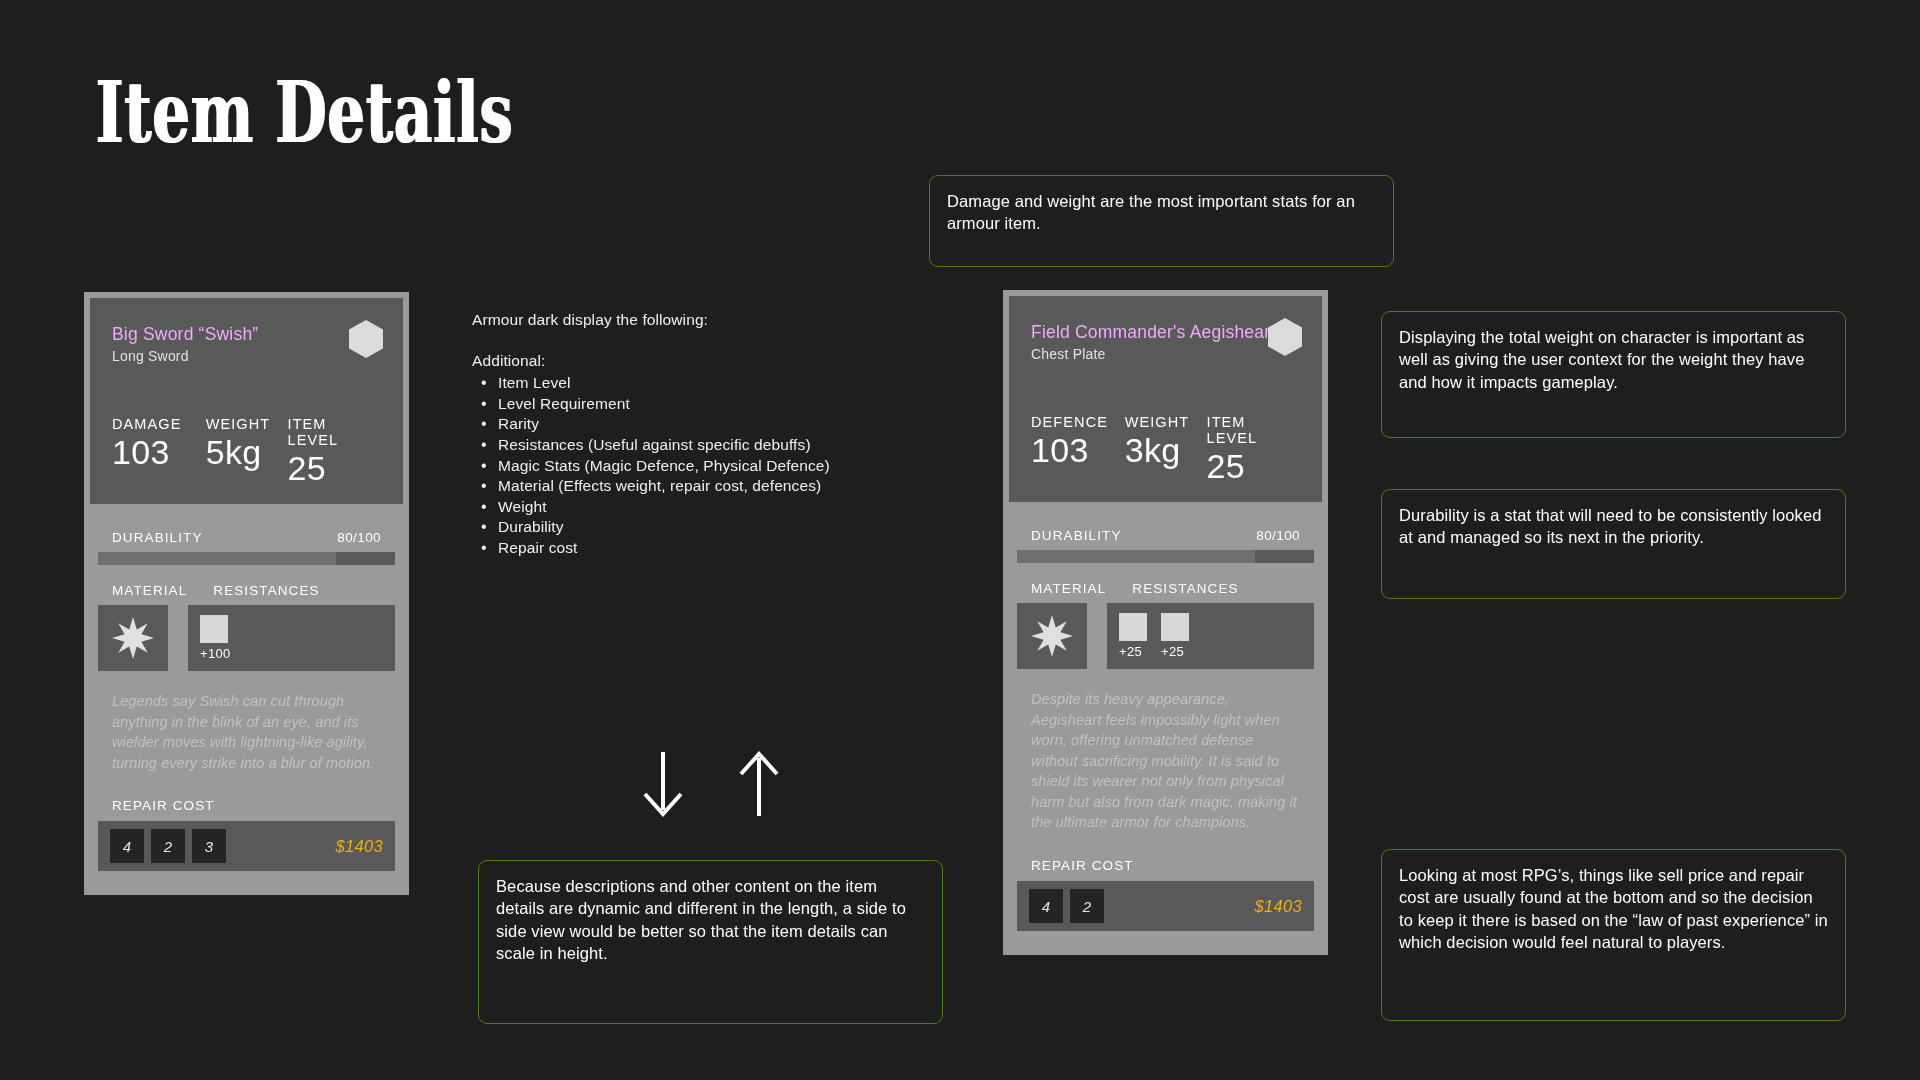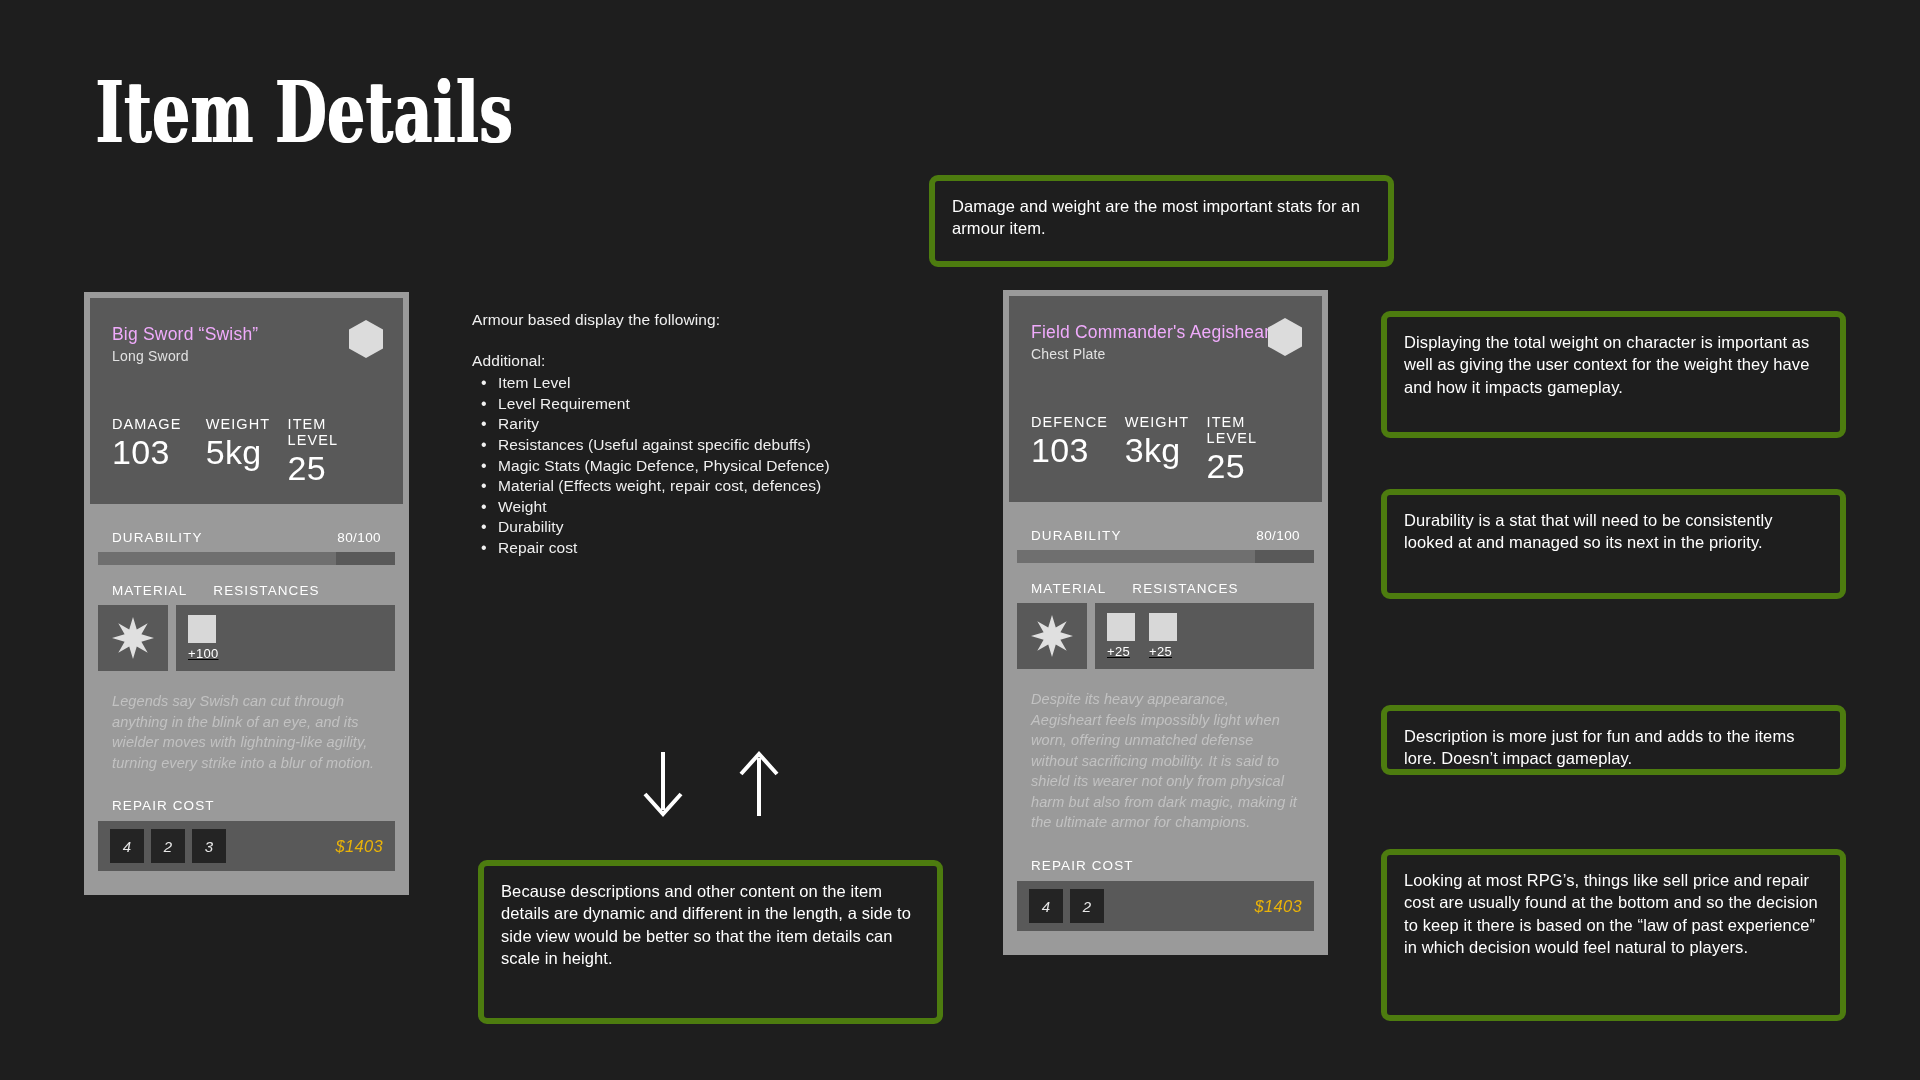--- a/index.html
+++ b/index.html
@@ -103,22 +103,21 @@
     height: 13px;
     background: #595959;
     width: 100%;
     position: relative;
   }
   .durability-fill { height: 100%; background: #6f6f6f; }
   .matres-inner {
     background: #9a9a9a;
     padding: 7px 8px 8px 8px;
     display: flex;
-    gap: 8px;
-    text-decoration: underline;
+    gap: 20px;
   }
   .material-box {
     background: #595959;
     width: 70px; height: 66px;
     display: flex; align-items: center; justify-content: center;
   }
   .star-icon {
     width: 42px; height: 42px;
     background: #e0e0e0;
     clip-path: polygon(
@@ -203,21 +202,21 @@
     left: 635px; top: 750px;
     display: flex;
     gap: 40px;
     color: #ffffff;
   }
   .arrow-svg { display: block; }
 
   
   .callout {
     position: absolute;
-    border: 6px solid #4d7c0f;
+    border: 1px solid #4d7c0f;
     border-radius: 9px;
     background: transparent;
     color: #ffffff;
     font-size: 16.5px;
     line-height: 1.35;
     padding: 14px 17px;
     letter-spacing: .1px;
   }
 </style>
 </head>
@@ -368,21 +367,21 @@
               <div class="gem">2</div>
             </div>
           <span class="price">$1403</span>
         </div>
       </div>
       <div class="card-footpad"></div>
     </div>
   </div>
 
   <div class="notes-col">
-    <div class="lead">Armour based display the following:</div>
+    <div class="lead">Armour dark display the following:</div>
     <div class="notes-gap"></div>
     <div class="lead">Additional:</div>
     <ul id="note-list-2">
         <li>Item Level</li>
         <li>Level Requirement</li>
         <li>Rarity</li>
         <li>Resistances (Useful against specific debuffs)</li>
         <li>Magic Stats (Magic Defence, Physical Defence)</li>
         <li>Material (Effects weight, repair cost, defences)</li>
         <li>Weight</li>
@@ -401,19 +400,18 @@
       <polyline points="10,24 28,4 46,24" fill="none" stroke="#ffffff" stroke-width="4"></polyline>
     </svg>
   </div>
 
   <div class="callout" style="left:929px; top:175px; width:465px; height:92px;">Damage and weight are the most important stats for an armour item.</div>
 
   <div class="callout" style="left:1381px; top:311px; width:465px; height:127px;">Displaying the total weight on character is important as well as giving the user context for the weight they have and how it impacts gameplay.</div>
 
   <div class="callout" style="left:1381px; top:489px; width:465px; height:110px;">Durability is a stat that will need to be consistently looked at and managed so its next in the priority.</div>
 
-  <div class="callout" style="left:1381px; top:705px; width:465px; height:70px;">Description is more just for fun and adds to the items lore. Doesn’t impact gameplay.</div>
 
   <div class="callout" style="left:1381px; top:849px; width:465px; height:172px;">Looking at most RPG’s, things like sell price and repair cost are usually found at the bottom and so the decision to keep it there is based on the “law of past experience” in which decision would feel natural to players.</div>
 
   <div class="callout" style="left:478px; top:860px; width:465px; height:164px;">Because descriptions and other content on the item details are dynamic and different in the length, a side to side view would be better so that the item details can scale in height.</div>
 
 </div>
 
 </body></html>

